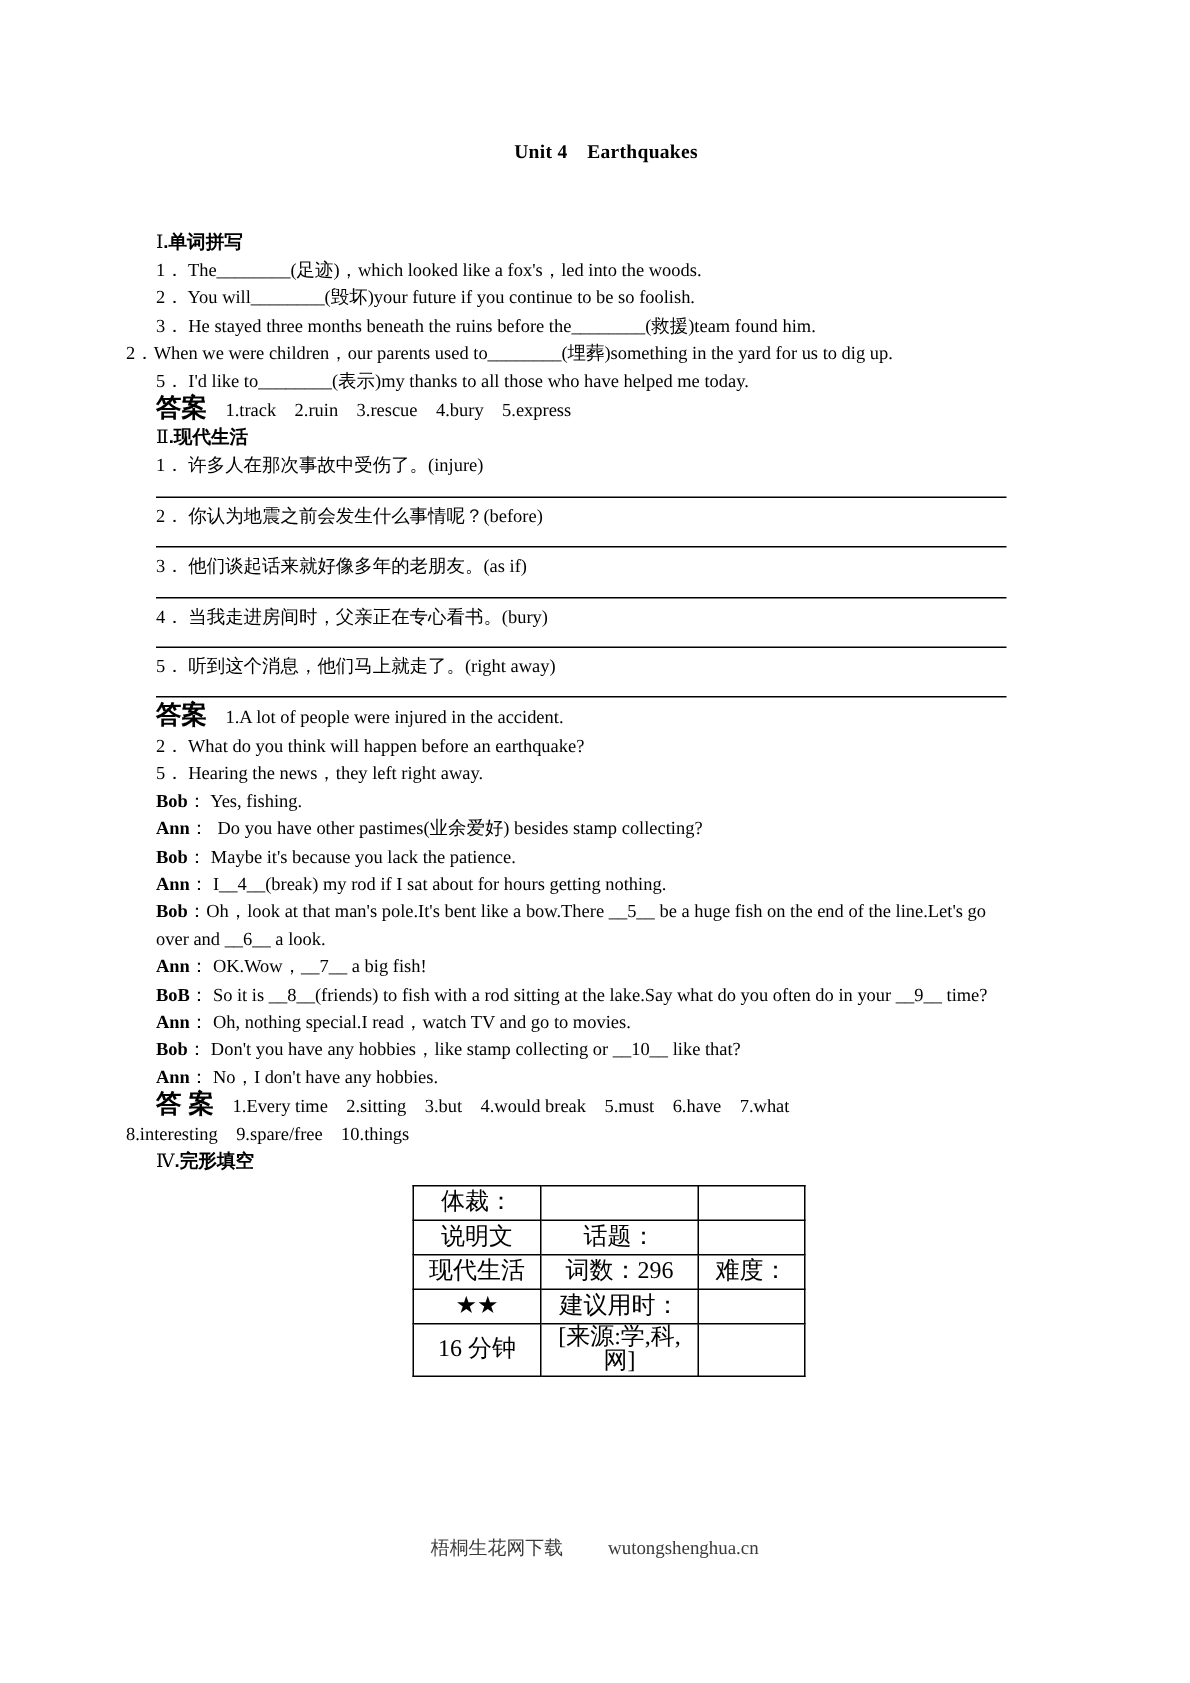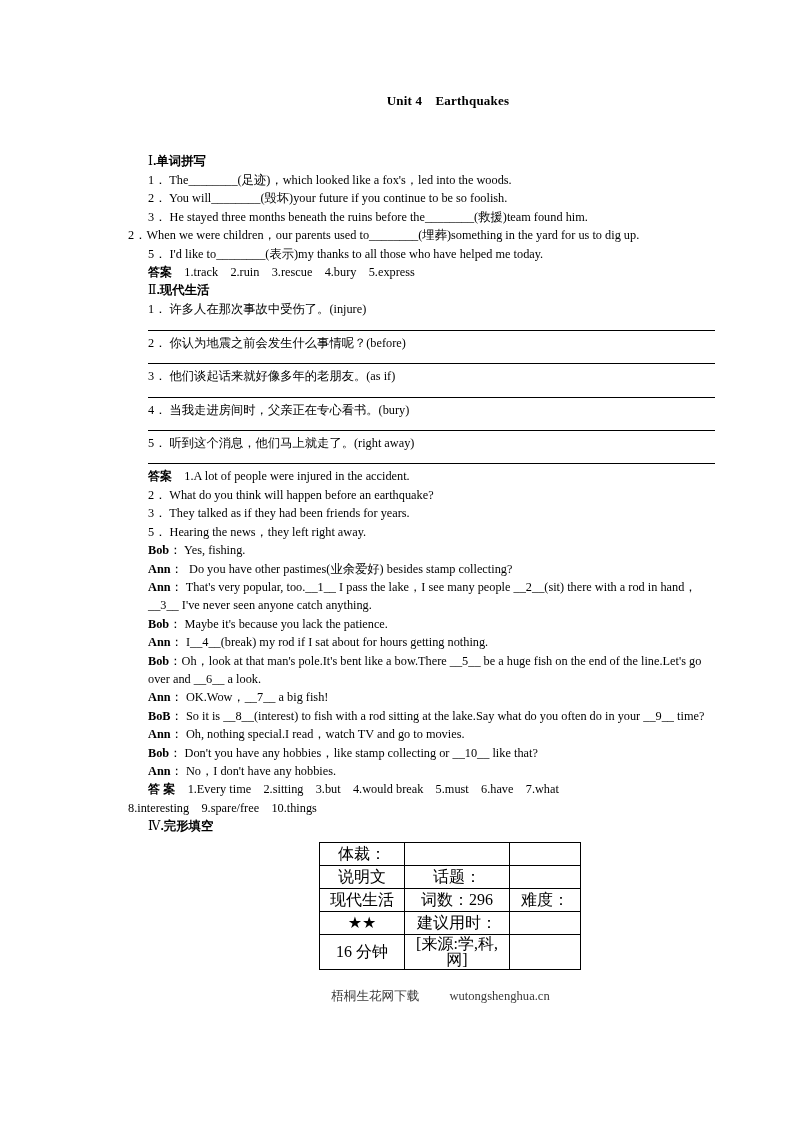--- a/index.html
+++ b/index.html
@@ -15,21 +15,20 @@
     color: #000000;
     font-size: 12.3px;
     -webkit-font-smoothing: antialiased;
   }
   .page {
     position: absolute;
     left: 0; top: 0;
     width: 724px;
     height: 1122px;
     overflow: hidden;
-    margin-left: 44px;
   }
   .content {
     position: absolute;
     left: 84px;
     top: 92px;
     width: 590px;
   }
 
   
   .doc-title {
@@ -57,21 +56,21 @@
     font-family: "Liberation Sans", "DejaVu Sans", sans-serif;
     font-size: 12.4px;
   }
   .sec-head .roman {
     font-family: "Liberation Serif", "DejaVu Serif", serif;
     font-weight: normal;
   }
   .ans-label {
     font-weight: bold;
     font-family: "Liberation Sans", "DejaVu Sans", sans-serif;
-    font-size: 12px;
+    font-size: 17px;
   }
   .speaker {
     font-weight: bold;
   }
   
   .rule {
     border-bottom: 1px solid #000;
     height: 0;
     margin: 11px 0 3px 20px;
     width: 567px;
@@ -98,21 +97,21 @@
   }
   td.c1 { width: 80px; }
   td.c2 { width: 100px; }
   td.c3 { width: 66px; }
   td.tall { height: 36px; }
 
   
   .footer {
     position: absolute;
     left: 0;
-    top: 988px;
+    top: 1024px;
     width: 793px;
     text-align: center;
     font-size: 12.6px;
     color: #3a3a3a;
   }
   .footer .fleft { margin-right: 30px; }
   .footer .fright { font-family: "Liberation Serif", "DejaVu Serif", serif; }
 </style>
 </head>
 <body>
@@ -140,32 +139,30 @@
     <div class="rule"></div>
     <div class="line ind1">3． 他们谈起话来就好像多年的老朋友。(as if)</div>
     <div class="rule"></div>
     <div class="line ind1">4． 当我走进房间时，父亲正在专心看书。(bury)</div>
     <div class="rule"></div>
     <div class="line ind1">5． 听到这个消息，他们马上就走了。(right away)</div>
     <div class="rule"></div>
 
     <div class="line ind1"><span class="ans-label">答案</span>　<span>1.A lot of people were injured in the accident.</span></div>
     <div class="line ind1">2． What do you think will happen before an earthquake?</div>
-    <div class="line ind1">3． They talked as if they had been friends for years.</div>
     <div class="line ind1">5． Hearing the news，they left right away.</div>
 
 
     <div class="line ind1"><span class="speaker">Bob</span><span>：</span><span> Yes, fishing.</span></div>
     <div class="line ind1"><span class="speaker">Ann</span><span>：</span><span>  Do you have other pastimes(业余爱好) besides stamp collecting?</span></div>
-    <div class="line ind1"><span class="speaker">Ann</span><span>：</span><span> That's very popular, too.__1__ I pass the lake，I see many people __2__(sit) there with a rod in hand，__3__ I've never seen anyone catch anything.</span></div>
     <div class="line ind1"><span class="speaker">Bob</span><span>：</span><span> Maybe it's because you lack the patience.</span></div>
     <div class="line ind1"><span class="speaker">Ann</span><span>：</span><span> I__4__(break) my rod if I sat about for hours getting nothing.</span></div>
     <div class="line ind1"><span class="speaker">Bob</span><span>：</span><span>Oh，look at that man's pole.It's bent like a bow.There __5__ be a huge fish on the end of the line.Let's go over and __6__ a look.</span></div>
     <div class="line ind1"><span class="speaker">Ann</span><span>：</span><span> OK.Wow，__7__ a big fish!</span></div>
-    <div class="line ind1"><span class="speaker">BoB</span><span>：</span><span> So it is __8__(interest) to fish with a rod sitting at the lake.Say what do you often do in your __9__ time?</span></div>
+    <div class="line ind1"><span class="speaker">BoB</span><span>：</span><span> So it is __8__(friends) to fish with a rod sitting at the lake.Say what do you often do in your __9__ time?</span></div>
     <div class="line ind1"><span class="speaker">Ann</span><span>：</span><span> Oh, nothing special.I read，watch TV and go to movies.</span></div>
     <div class="line ind1"><span class="speaker">Bob</span><span>：</span><span> Don't you have any hobbies，like stamp collecting or __10__ like that?</span></div>
     <div class="line ind1"><span class="speaker">Ann</span><span>：</span><span> No，I don't have any hobbies.</span></div>
 
     <div class="line ind1"><span class="ans-label">答 案</span>　<span>1.Every time　2.sitting　3.but　4.would break　5.must　6.have　7.what</span></div>
     <div class="line ind0">8.interesting　9.spare/free　10.things</div>
 
     <div class="sec-head"><span class="roman">Ⅳ</span><span>.完形填空</span></div>
 
     <div class="tbl-wrap">

